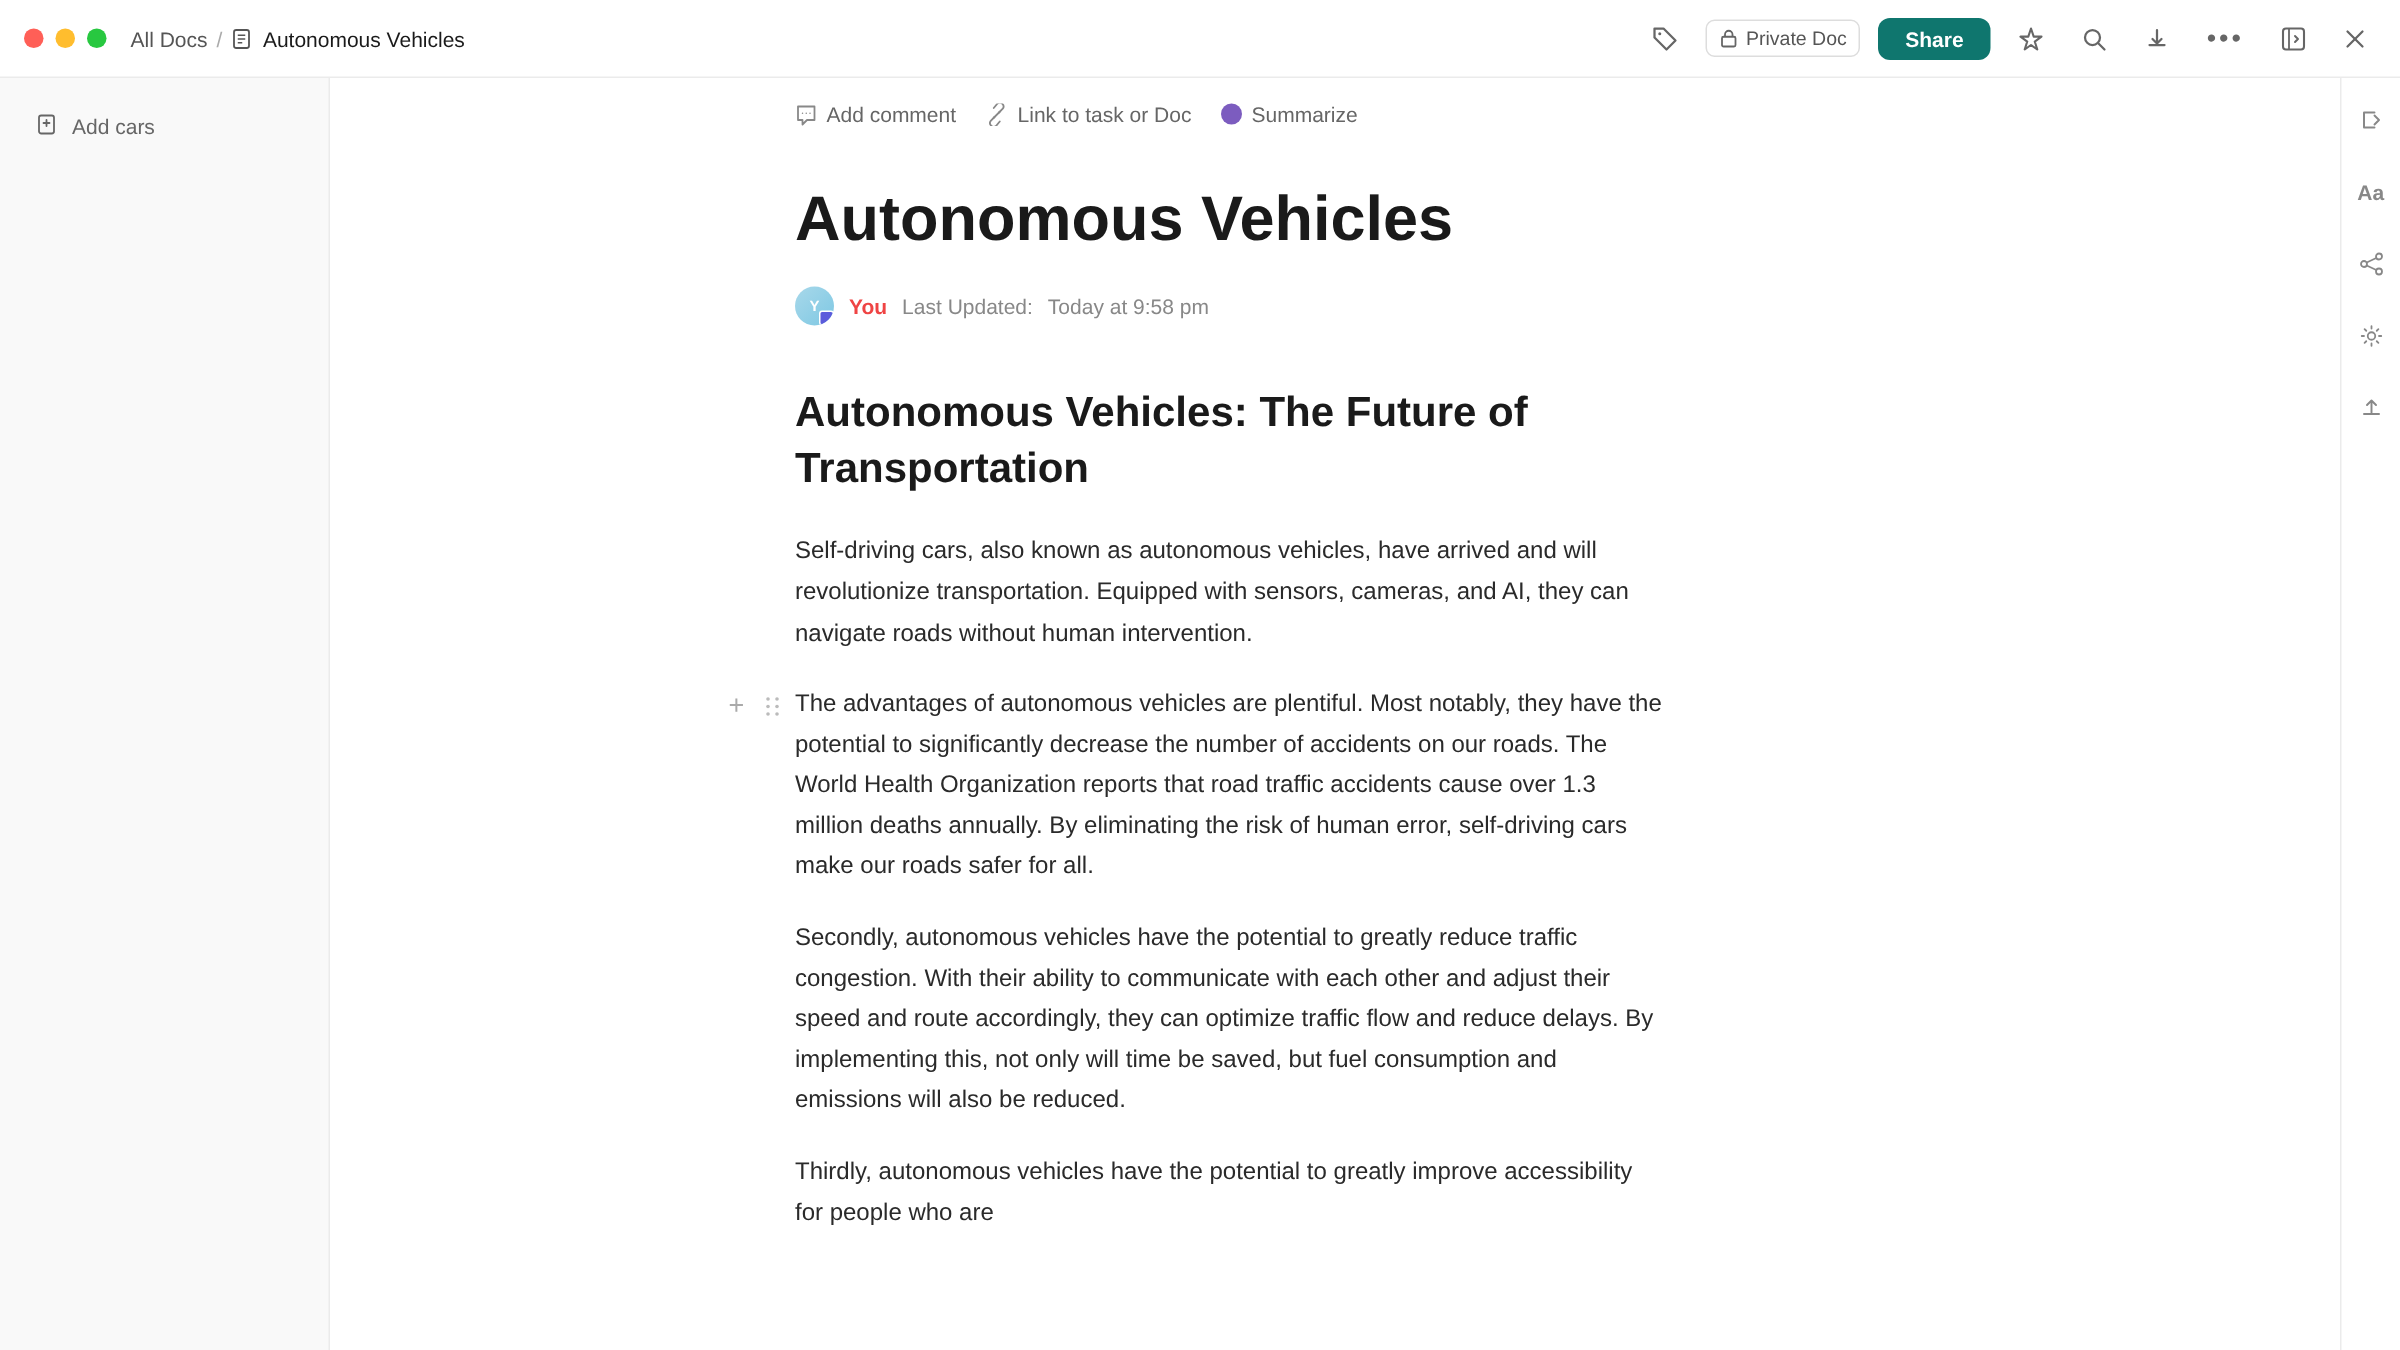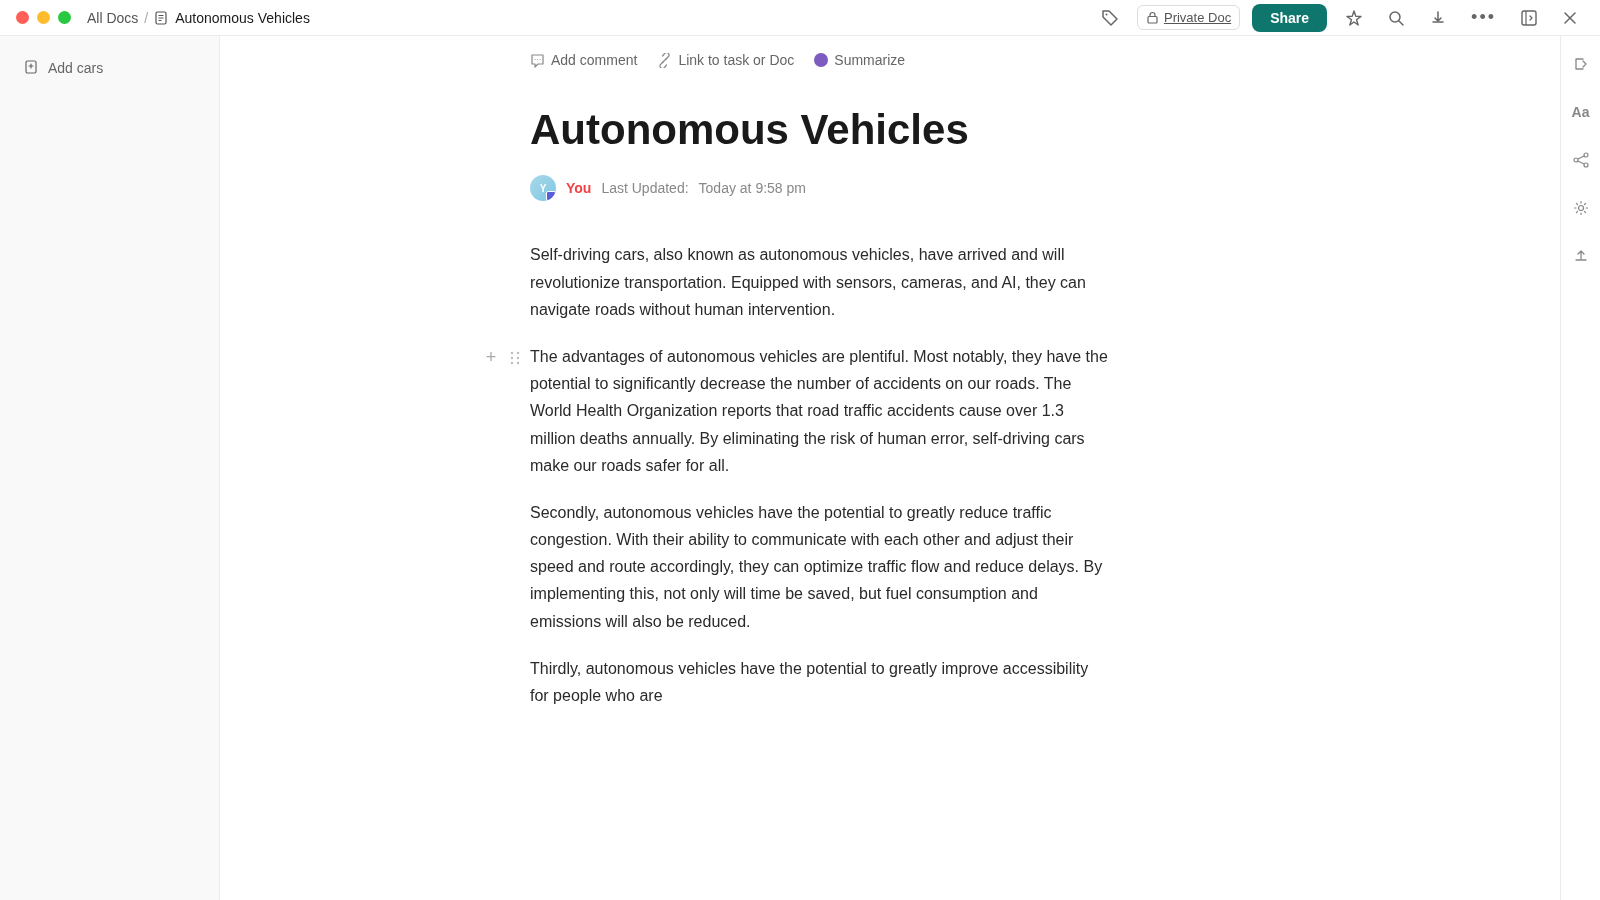--- a/index.html
+++ b/index.html
@@ -12,21 +12,21 @@
       overflow: hidden;
       display: flex;
       flex-direction: column;
     }
 
     
     .titlebar {
       display: flex;
       align-items: center;
       padding: 0 16px;
-      height: 36px;
+      height: 52px;
       background: #ffffff;
       border-bottom: 1px solid #ebebeb;
       flex-shrink: 0;
       position: relative;
     }
     .traffic-lights {
       display: flex;
       gap: 8px;
       align-items: center;
       margin-right: 16px;
@@ -79,21 +79,20 @@
 
     .private-doc-badge {
       display: flex;
       align-items: center;
       gap: 5px;
       font-size: 13px;
       color: #555;
       padding: 4px 8px;
       border: 1px solid #ddd;
       border-radius: 6px;
-      text-decoration: underline;
     }
 
     .share-btn {
       background: #0f766e;
       color: white;
       border: none;
       border-radius: 8px;
       padding: 6px 18px;
       font-size: 14px;
       font-weight: 600;
@@ -448,20 +447,21 @@
       <div class="doc-meta">
         <div class="avatar">
           <span style="font-size:10px;color:#fff;">Y</span>
           <div class="avatar-badge"></div>
         </div>
         <span class="doc-author">You</span>
         <span class="doc-updated">Last Updated:</span>
         <span class="doc-updated-time">Today at 9:58 pm</span>
       </div>
 
+      <h2 class="doc-heading">Autonomous Vehicles: The Future of Transportation</h2>
 
       <p class="doc-paragraph">Self-driving cars, also known as autonomous vehicles, have arrived and will revolutionize transportation. Equipped with sensors, cameras, and AI, they can navigate roads without human intervention.</p>
 
       <div class="paragraph-wrapper">
         <div class="paragraph-controls">
           <button class="para-add-btn">+</button>
           <div class="para-drag-btn">
             <svg width="10" height="14" viewBox="0 0 10 14" fill="none">
               <circle cx="2" cy="2" r="1.2" fill="#bbb"></circle>
               <circle cx="8" cy="2" r="1.2" fill="#bbb"></circle>

